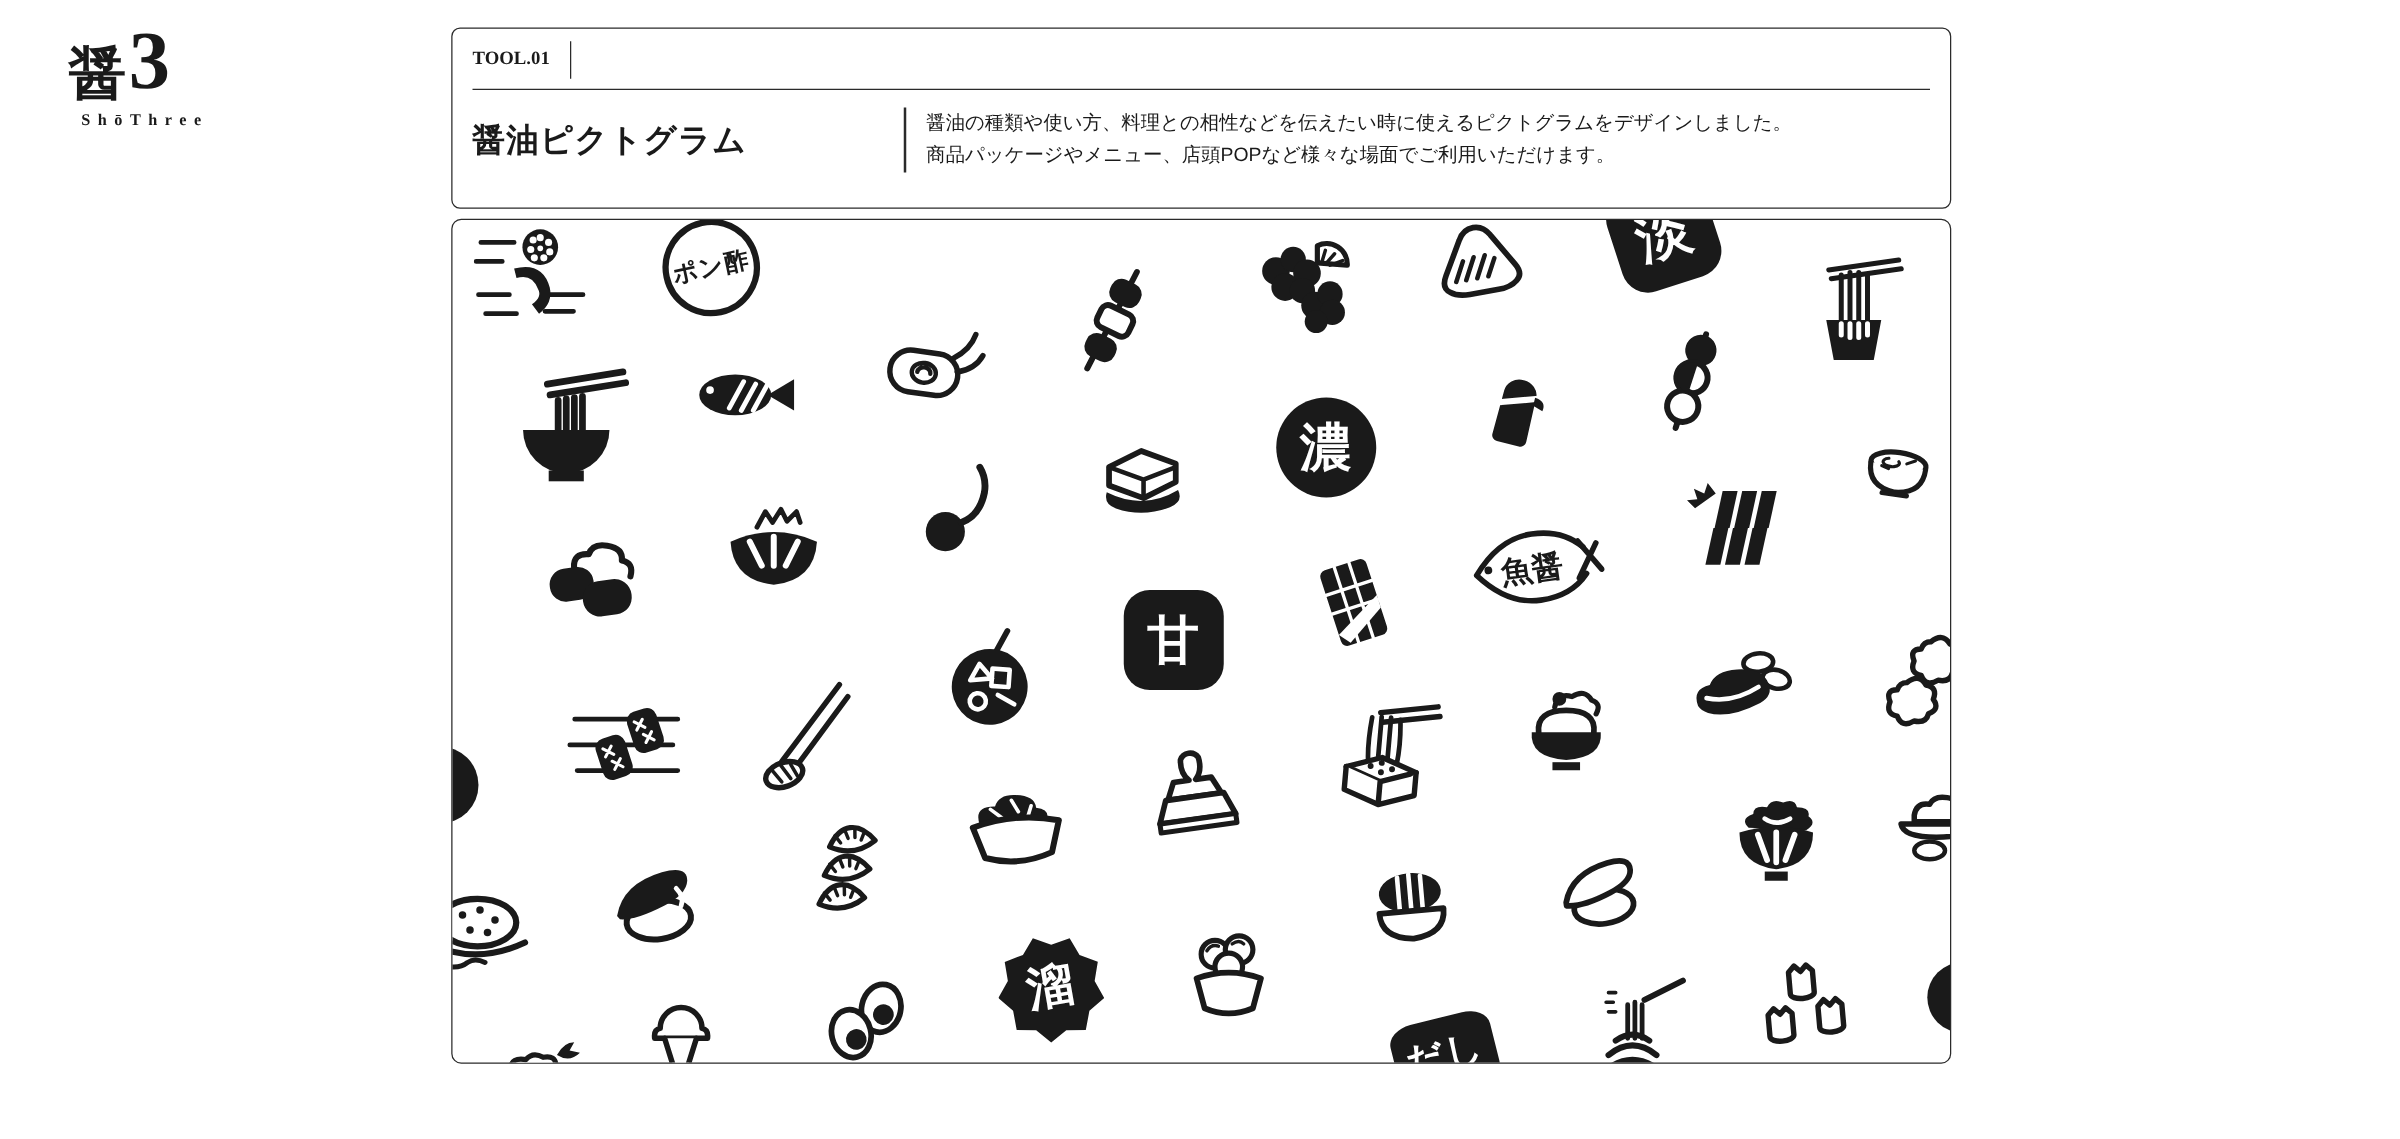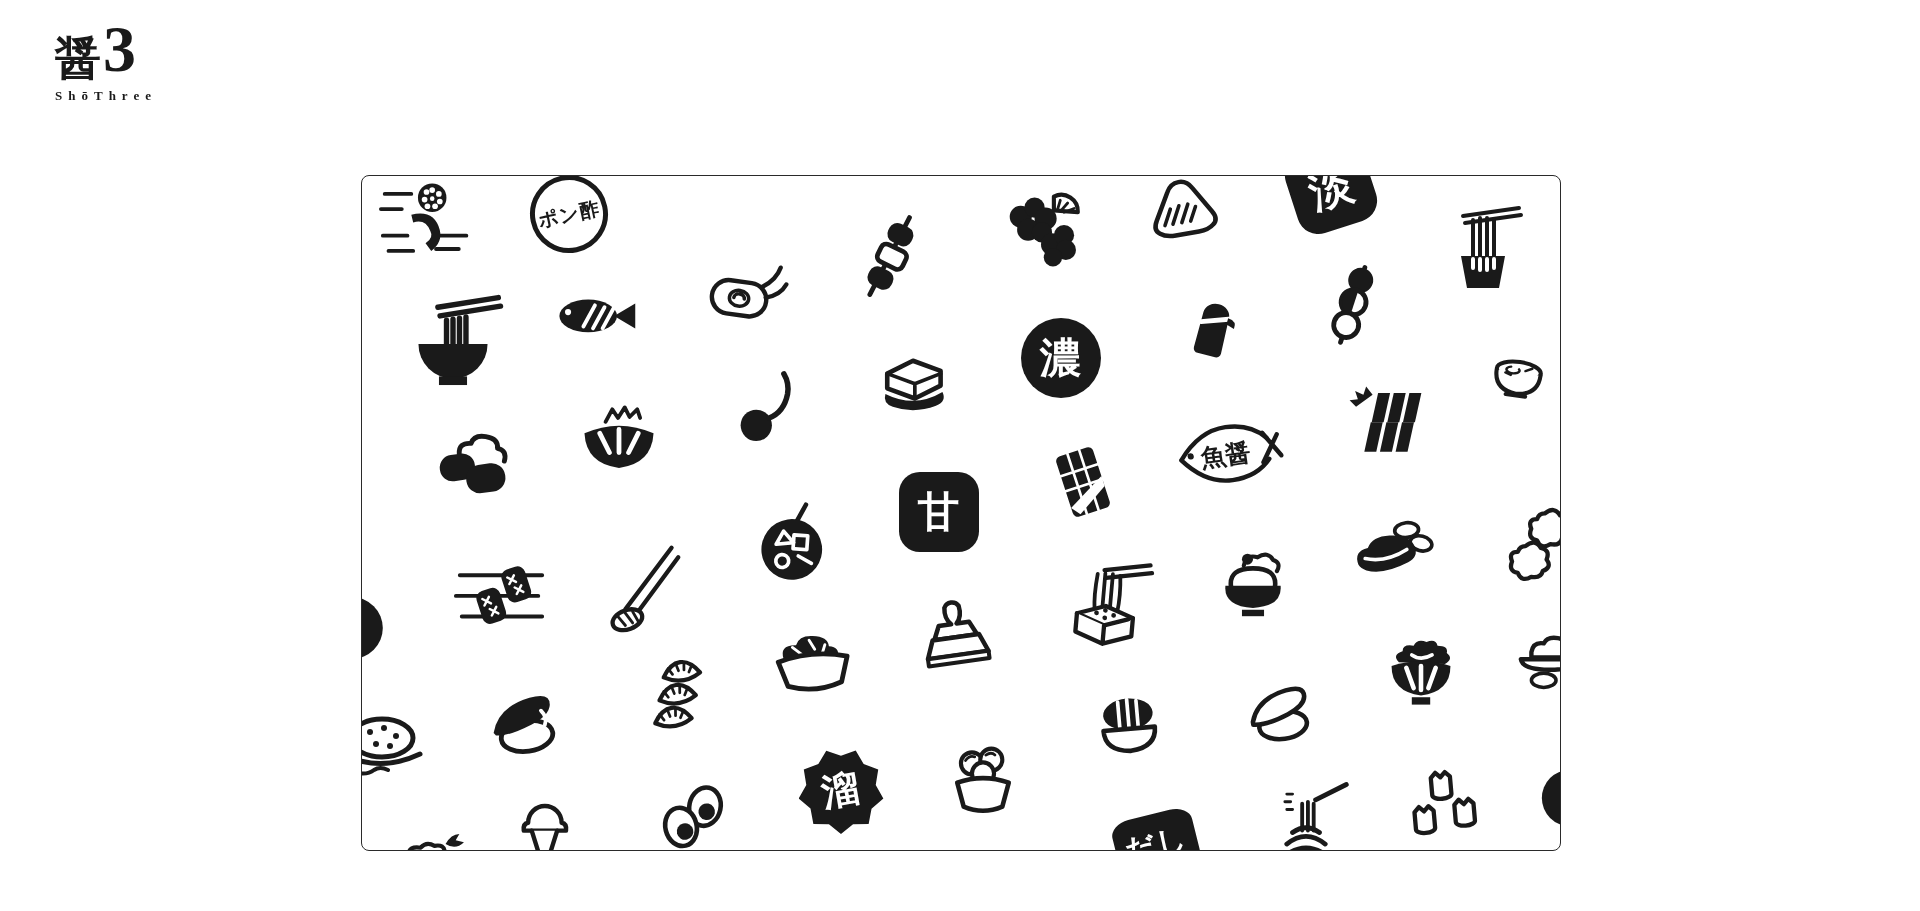--- a/index.html
+++ b/index.html
@@ -6,21 +6,21 @@
   *{box-sizing:border-box; margin:0; padding:0;}
   html,body{background:var(--bg);}
   body{font-family:"Liberation Sans","DejaVu Sans",sans-serif; color:var(--ink);}
   .page{position:relative; width:1920px; height:911px; background:var(--bg); overflow:hidden;}
 
   
   .logo{position:absolute; left:55px; top:16px; width:130px; cursor:pointer;}
   .logo-row{display:flex; align-items:flex-end; line-height:1;}
   .logo-kanji{font-family:"Liberation Serif","DejaVu Serif",serif; font-weight:bold; font-size:46px;}
   .logo-number{font-family:"Liberation Serif","DejaVu Serif",serif; font-weight:bold; font-size:66px; margin-left:2px;}
-  .logo-romaji{font-family:"Liberation Serif","DejaVu Serif",serif; font-weight:bold; font-size:13px; letter-spacing:6px; margin-top:6px;}
+  .logo-romaji{font-family:"Liberation Serif","DejaVu Serif",serif; font-weight:bold; font-size:13px; letter-spacing:6px; margin-top:6px;margin-left:10px;}
 
   
   .header-card{position:absolute; left:361px; top:22px; width:1200px; height:145px;
     background:var(--bg); border:1.5px solid var(--line); border-radius:7px; padding:10px 16px 0 16px;}
   .header-top{display:flex; align-items:flex-start; border-bottom:1.5px solid var(--line); padding-bottom:8px;}
   .tool-label{font-family:"Liberation Serif","DejaVu Serif",serif; font-weight:bold; font-size:15px; padding-top:6px;}
   .tool-caret{display:inline-block; width:0; height:30px; border-left:1.5px solid var(--line); margin-left:16px;}
   .header-main{display:flex; align-items:center; padding-top:14px;}
   .header-title{flex:0 0 345px; font-size:26px; font-weight:bold; letter-spacing:1px;}
   .header-desc{border-left:2px solid var(--line); padding-left:16px;}
@@ -40,20 +40,33 @@
 <div class="page">
 
   <div class="logo">
     <div class="logo-row">
       <span class="logo-kanji">醤</span>
       <span class="logo-number">3</span>
     </div>
     <div class="logo-romaji">ShōThree</div>
   </div>
 
+  <div class="header-card">
+    <div class="header-top">
+      <span class="tool-label">TOOL.01</span>
+      <span class="tool-caret"></span>
+    </div>
+    <div class="header-main">
+      <div class="header-title">醤油ピクトグラム</div>
+      <div class="header-desc">
+        <p>醤油の種類や使い方、料理との相性などを伝えたい時に使えるピクトグラムをデザインしました。</p>
+        <p>商品パッケージやメニュー、店頭POPなど様々な場面でご利用いただけます。</p>
+      </div>
+    </div>
+  </div>
 
   <div class="board">
       <div class="icon" style="left: 16.5px; top: -3.5px; width: 95px; height: 95px; transform: rotate(0deg);">
         <svg viewBox="0 0 100 100">
           <path d="M6 22 h28 M2 38 h22 M4 66 h26 M10 82 h26 M64 66 h28 M60 80 h24" stroke="#1a1a1a" stroke-width="4"></path>
           <circle cx="56" cy="26" r="15" fill="#1a1a1a"></circle>
           <g fill="#fff">
             <circle cx="56" cy="18" r="3"></circle>
             <circle cx="63" cy="22" r="3"></circle>
             <circle cx="64" cy="30" r="3"></circle>

